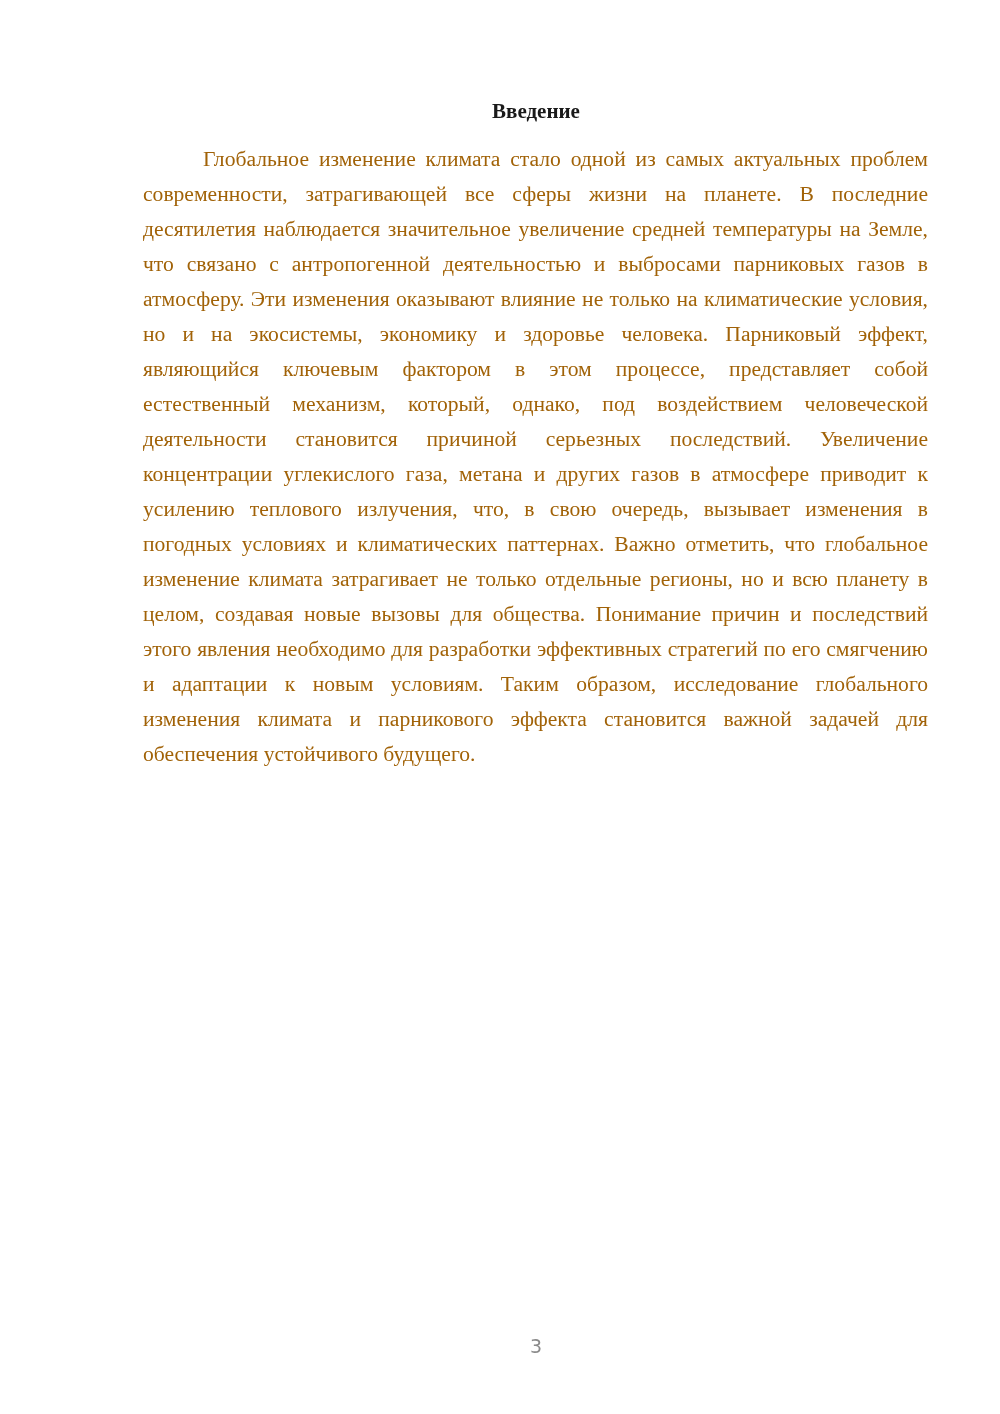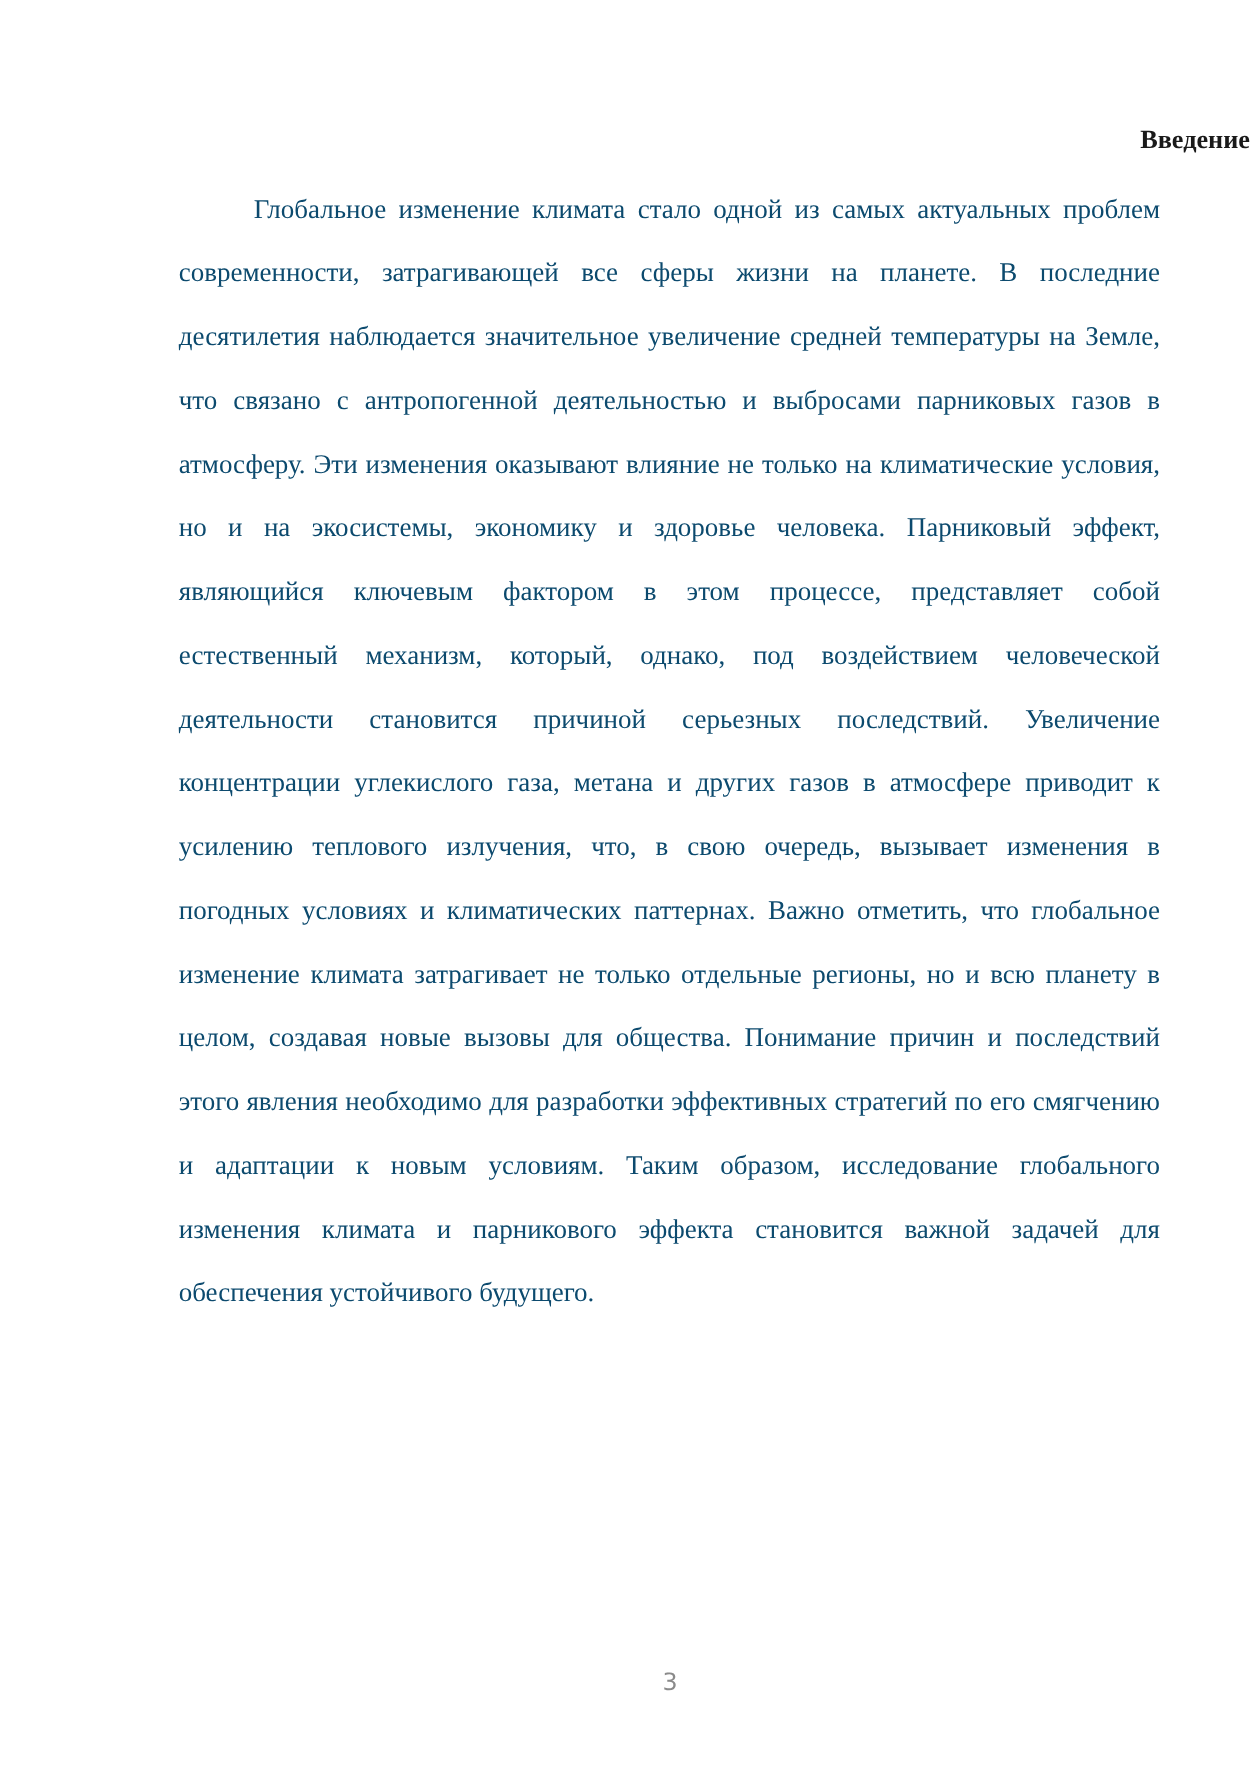--- a/index.html
+++ b/index.html
@@ -20,39 +20,39 @@
       left: 0; top: 0;
       width: 1000px;
       height: 1414px;
       background: #ffffff;
     }
     .heading {
       position: absolute;
       left: 0;
       width: 1000px;
       top: 97px;
-      text-align: right;
+      text-align: center;
       font-weight: bold;
       font-size: 21px;
       line-height: 28px;
       color: #1a1a1a;
       padding-left: 72px;
       box-sizing: border-box;
     }
     .body-text {
       position: absolute;
       left: 143px;
       top: 142px;
       width: 785px;
       font-size: 21.6px;
-      line-height: 51px;
+      line-height: 35px;
       text-align: justify;
       text-indent: 60px;
       margin: 0;
-      color: #0c4a6e;
+      color: #a16207;
       word-spacing: 0px;
     }
     .page-number {
       position: absolute;
       left: 0;
       width: 1000px;
       padding-left: 72px;
       box-sizing: border-box;
       top: 1334px;
       text-align: center;

